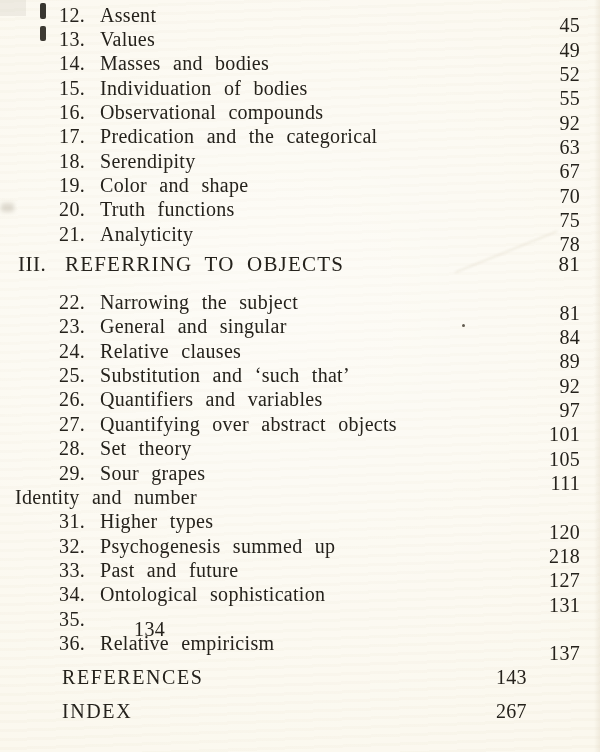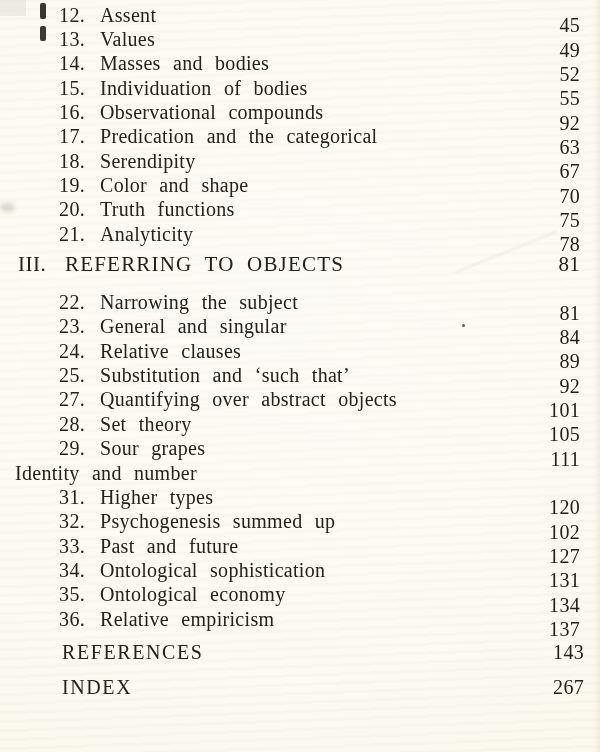--- a/index.html
+++ b/index.html
@@ -31,21 +31,21 @@
   .section-header .roman{padding-left:18px;width:37px;flex:0 0 auto;letter-spacing:0.5px;}
   .section-header .part-title{margin-left:10px;flex:1 1 auto;}
   .section-header .page-num{width:80px;text-align:right;flex:0 0 auto;margin-right:20px;letter-spacing:0.3px;}
   .items.part3{margin-top:13px;}
   .backmatter{margin-top:9px;}
   .back-row{
     display:flex;align-items:center;height:25px;margin-bottom:9.5px;
     font-size:20px;letter-spacing:1.6px;white-space:nowrap;gap:44px;
   }
   .back-row .title{padding-left:62px;flex:1 1 auto;}
-  .back-row .page-num{width:80px;text-align:right;flex:0 0 auto;margin-right:16px;letter-spacing:0.3px;}
+  .back-row .page-num{width:80px;text-align:left;flex:0 0 auto;margin-right:24px;letter-spacing:0.3px;}
   
   .artifact{position:absolute;pointer-events:none;}
   .dash1{left:40px;top:3px;width:6px;height:16px;background:#383630;border-radius:2px;filter:blur(0.6px);}
   .dash2{left:40px;top:26px;width:6px;height:15px;background:#3d3a33;border-radius:2px;filter:blur(0.7px);}
   .corner{left:0;top:0;width:26px;height:16px;background:rgba(205,200,190,0.28);}
   .smudge{left:1px;top:203px;width:13px;height:9px;background:rgba(165,158,140,0.35);border-radius:3px;filter:blur(2px);}
   .speck{left:462px;top:324px;width:3px;height:3px;background:rgba(70,64,52,0.85);border-radius:50%;}
   .crease{left:455px;top:272px;width:110px;height:42px;border-top:1px solid rgba(214,204,182,0.55);transform:rotate(-22deg);transform-origin:left top;filter:blur(0.8px);}
   .edge-shadow{right:0;top:0;width:6px;height:752px;background:linear-gradient(to left, rgba(220,210,190,0.35), rgba(255,255,255,0));}
 </style>
@@ -150,20 +150,25 @@
     <span class="title">Relative clauses</span>
     <span class="page-num">89</span>
   </div>
 
   <div class="toc-row">
     <span class="num">25.</span>
     <span class="title">Substitution and ‘such that’</span>
     <span class="page-num">92</span>
   </div>
 
+  <div class="toc-row">
+    <span class="num">26.</span>
+    <span class="title">Quantifiers and variables</span>
+    <span class="page-num">97</span>
+  </div>
 
   <div class="toc-row">
     <span class="num">27.</span>
     <span class="title">Quantifying over abstract objects</span>
     <span class="page-num">101</span>
   </div>
 
   <div class="toc-row">
     <span class="num">28.</span>
     <span class="title">Set theory</span>
@@ -182,38 +187,37 @@
 
   <div class="toc-row">
     <span class="num">31.</span>
     <span class="title">Higher types</span>
     <span class="page-num">120</span>
   </div>
 
   <div class="toc-row">
     <span class="num">32.</span>
     <span class="title">Psychogenesis summed up</span>
-    <span class="page-num">102</span>
+    <span class="page-num">218</span>
   </div>
 
   <div class="toc-row">
     <span class="num">33.</span>
     <span class="title">Past and future</span>
     <span class="page-num">127</span>
   </div>
 
   <div class="toc-row">
     <span class="num">34.</span>
     <span class="title">Ontological sophistication</span>
     <span class="page-num">131</span>
   </div>
 
   <div class="toc-row">
     <span class="num">35.</span>
-    <span class="title">Ontological economy</span>
     <span class="page-num">134</span>
   </div>
 
   <div class="toc-row">
     <span class="num">36.</span>
     <span class="title">Relative empiricism</span>
     <span class="page-num">137</span>
   </div>
 </div>
 

